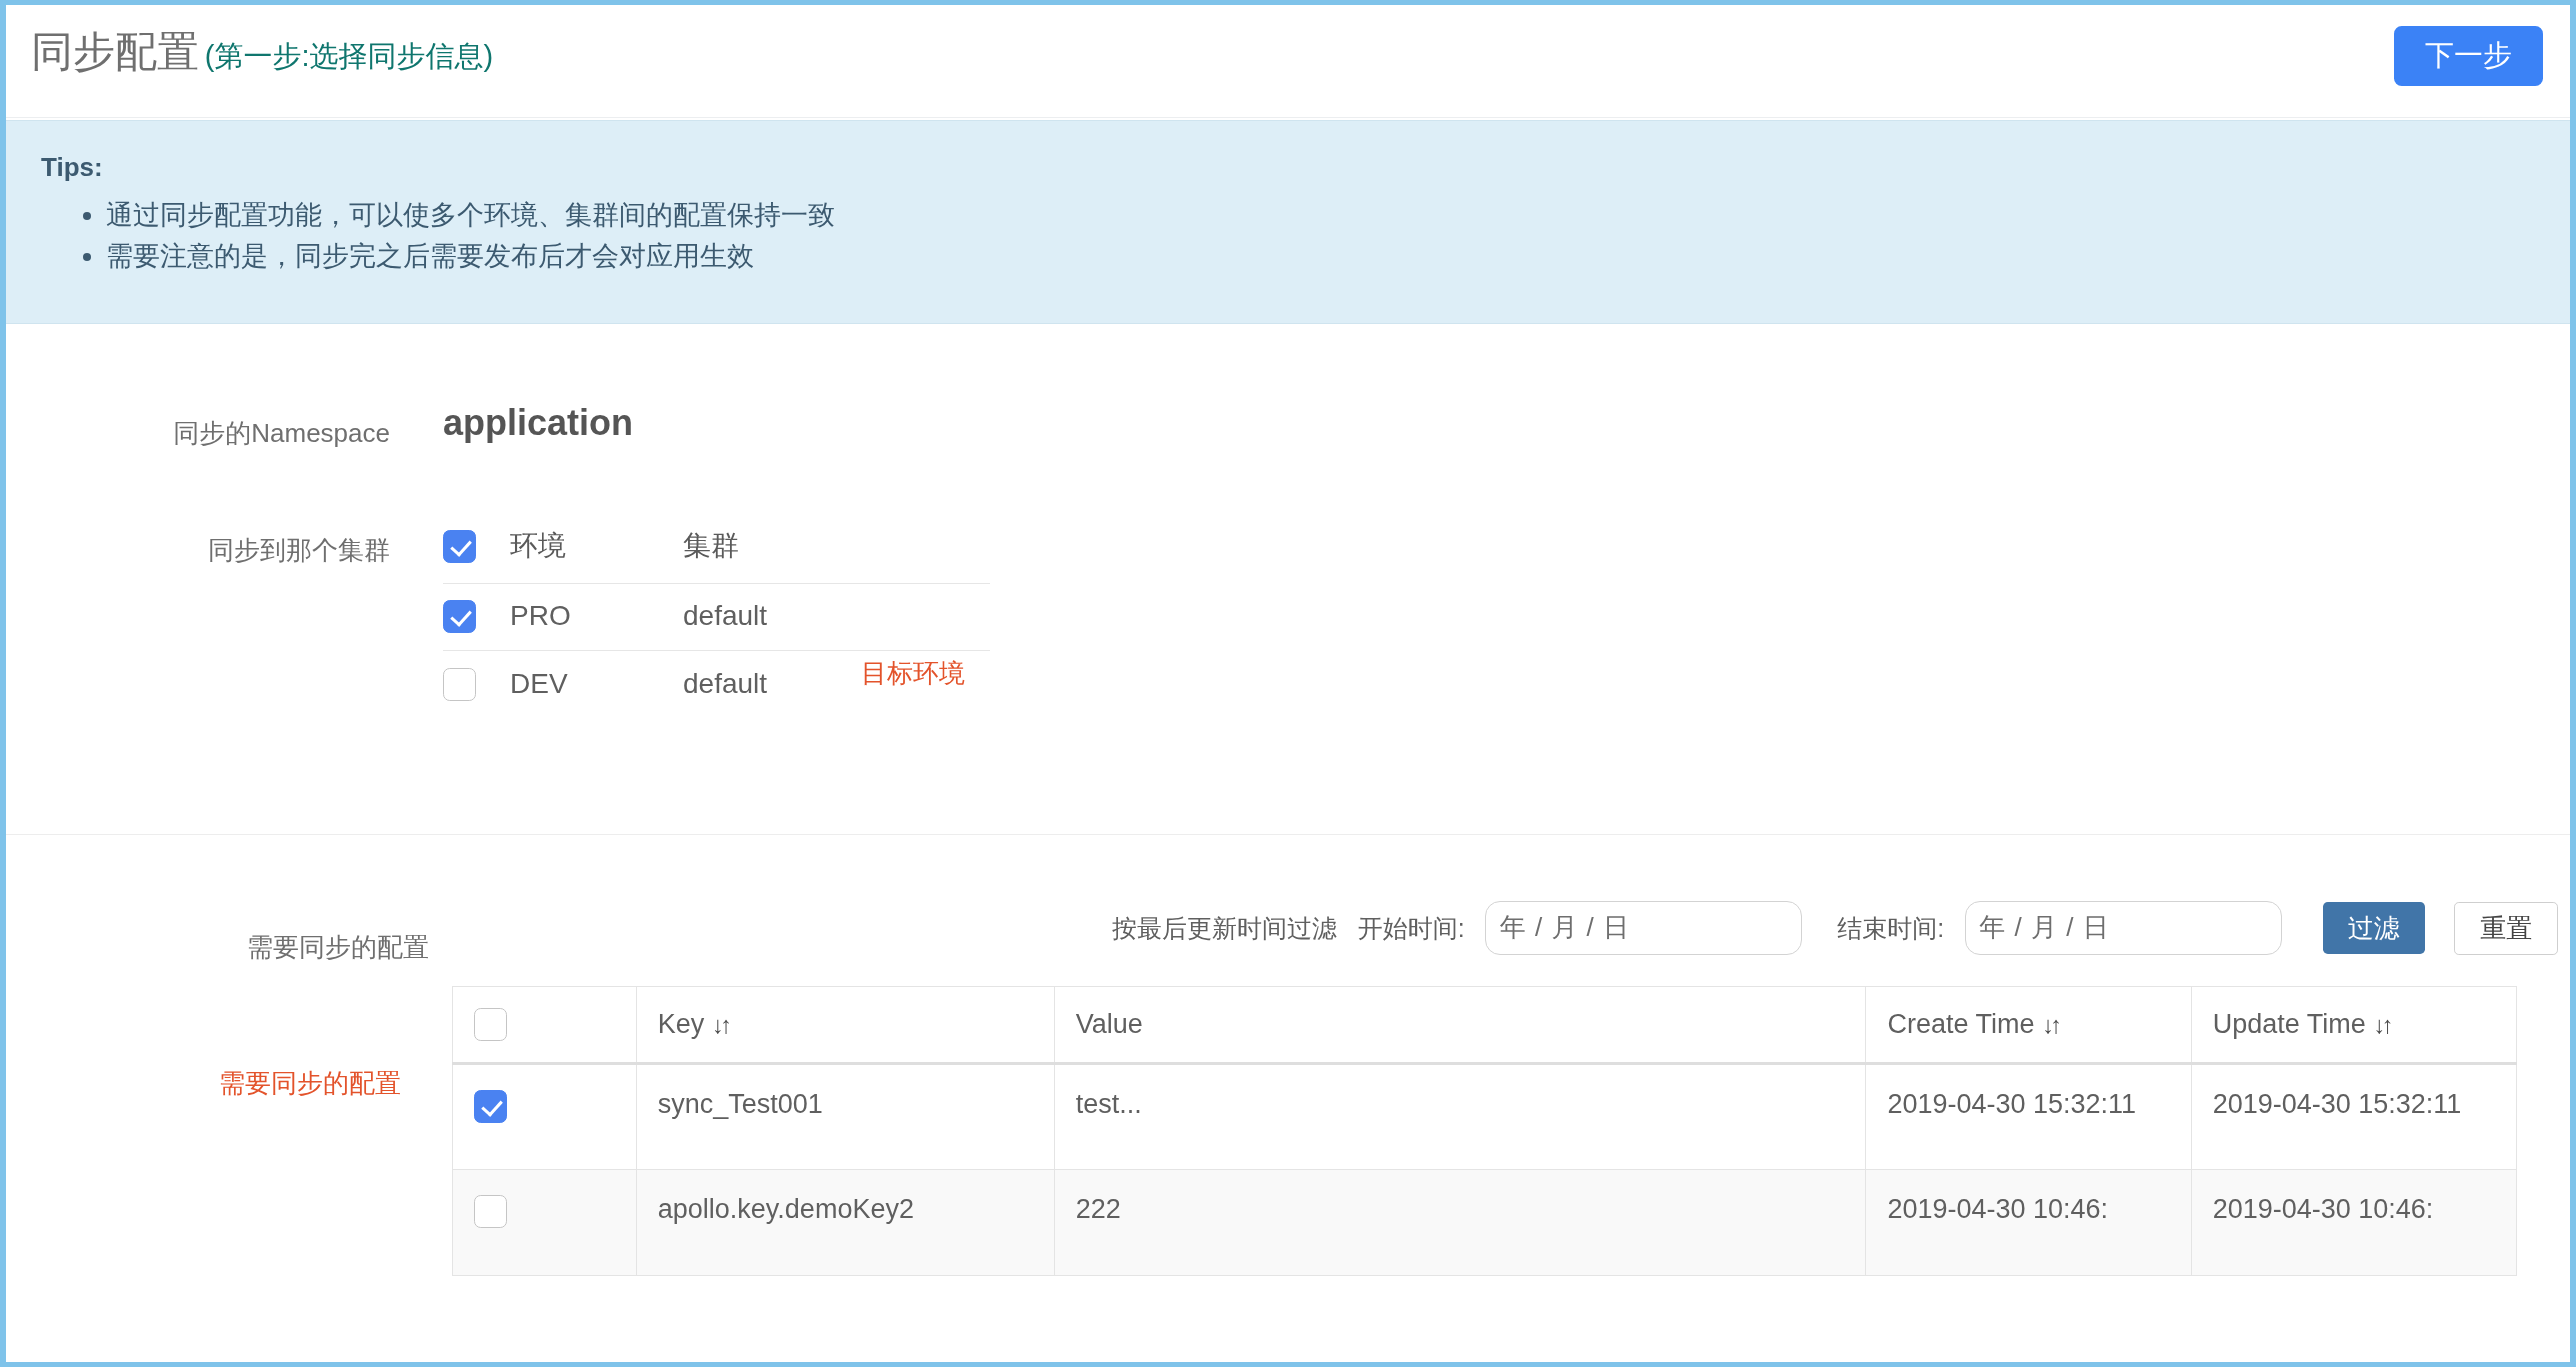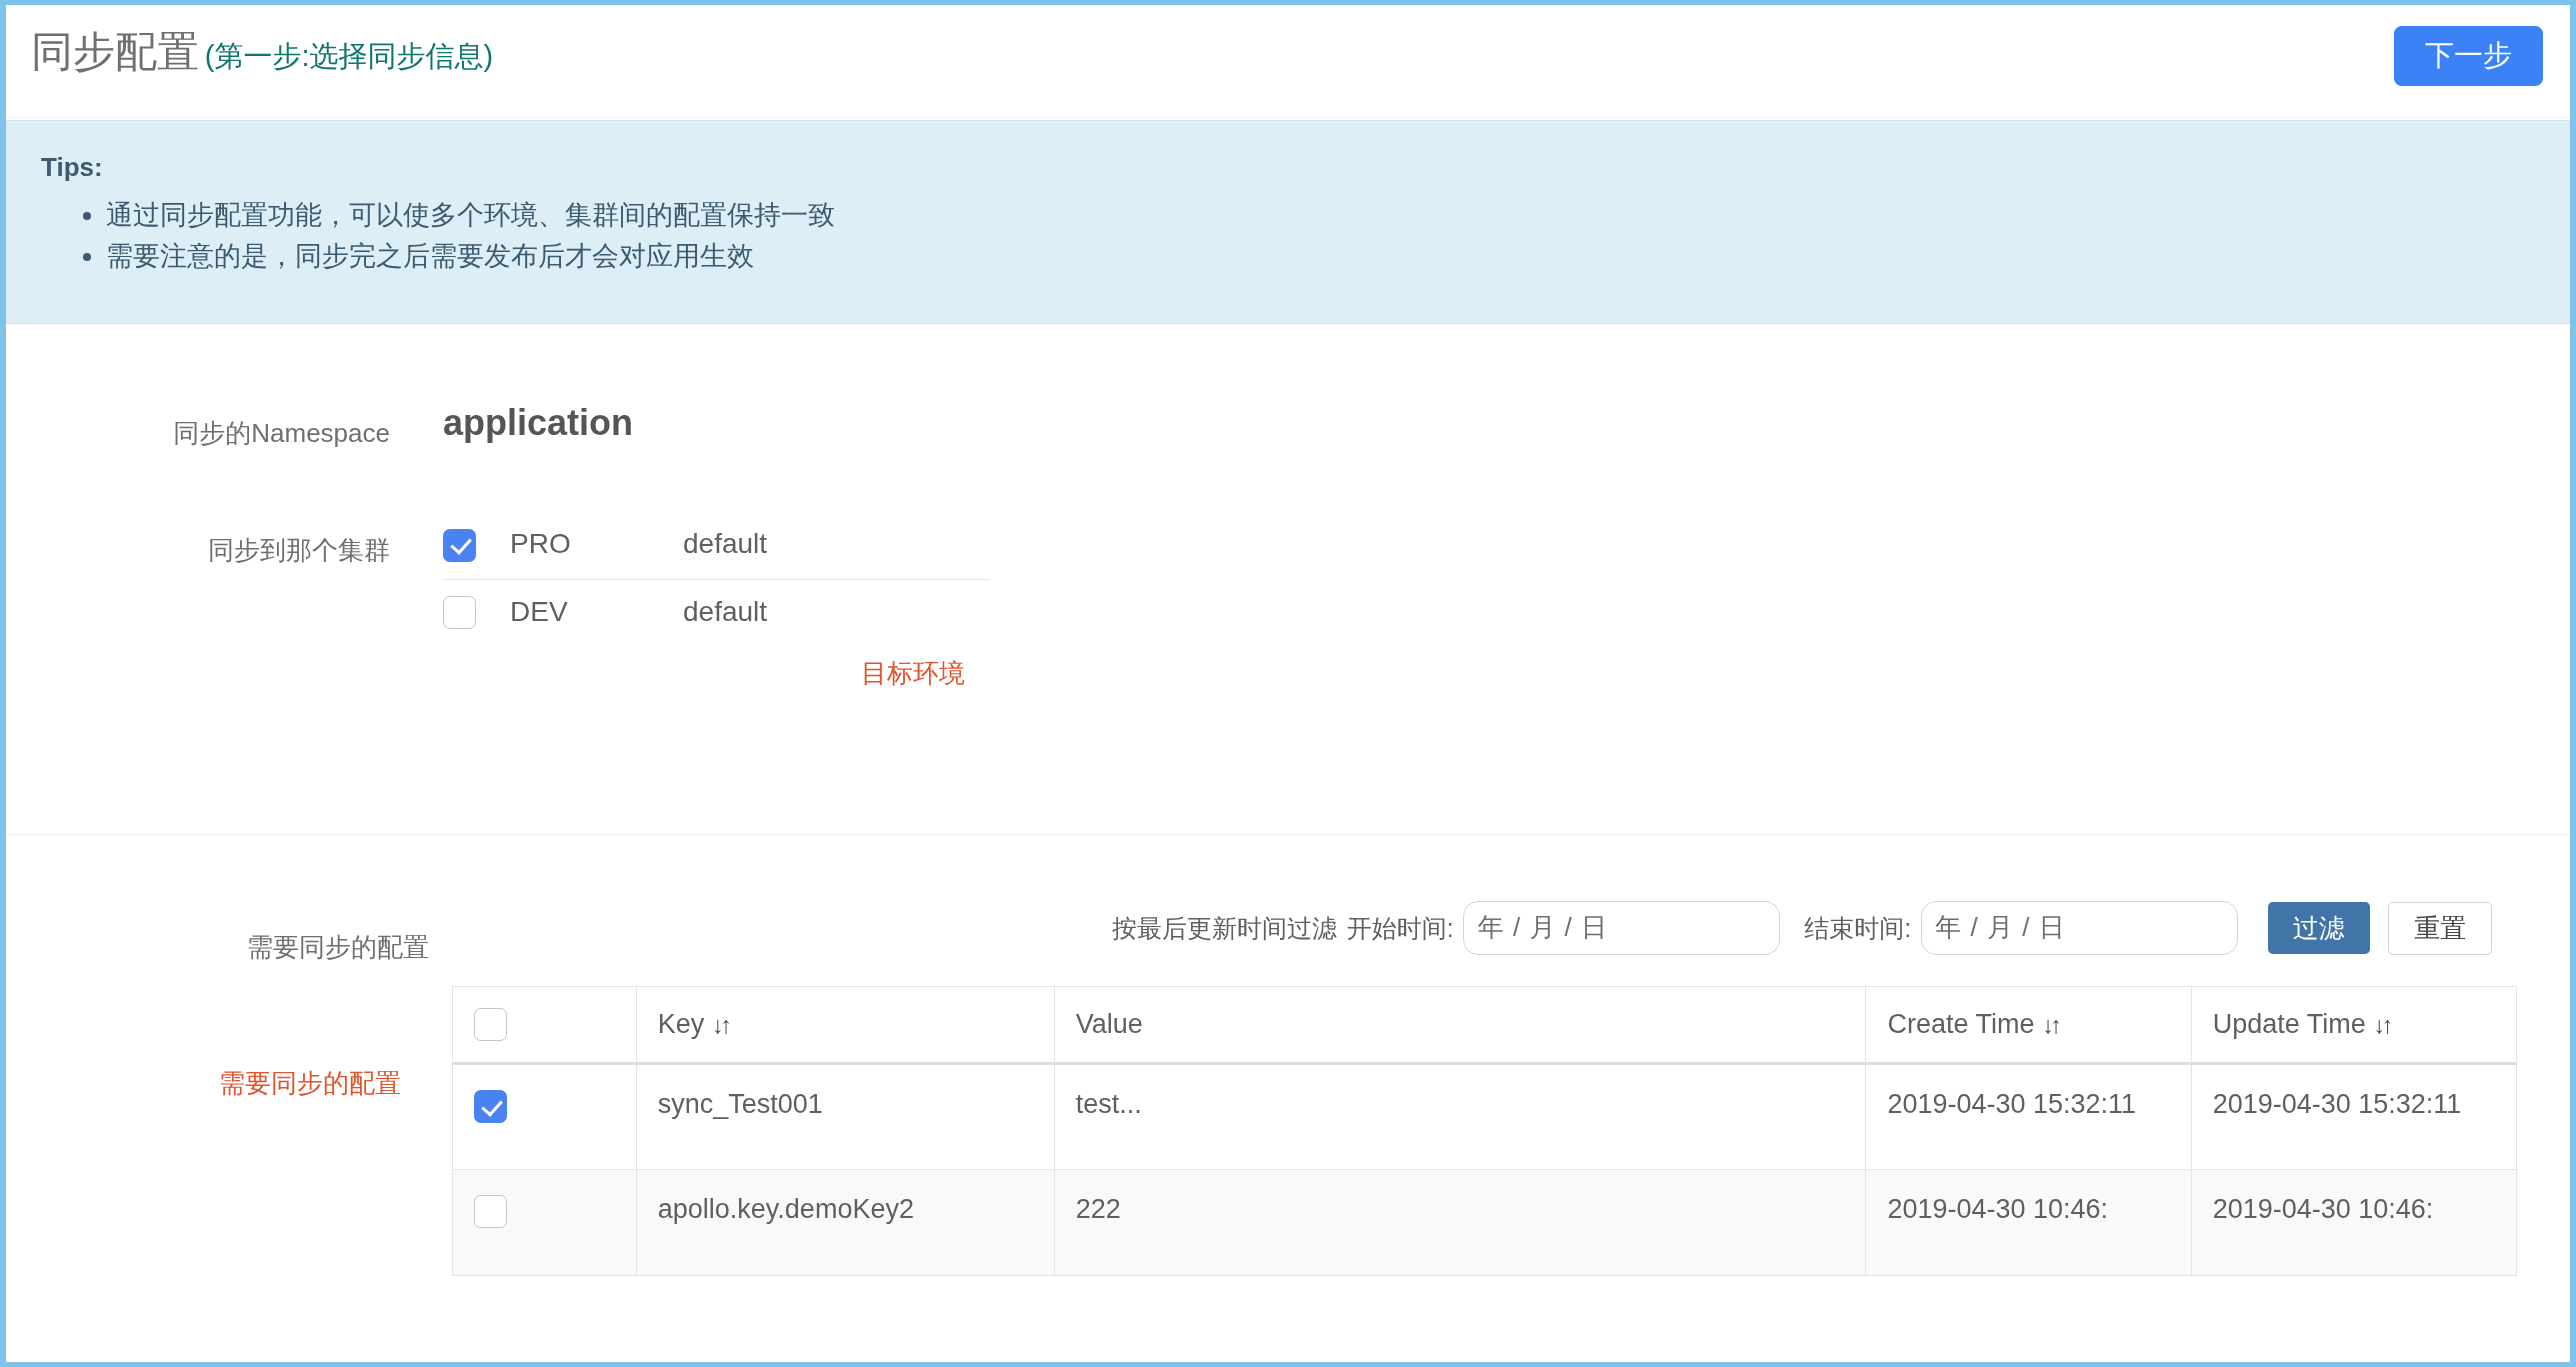--- a/index.html
+++ b/index.html
@@ -163,21 +163,21 @@
     white-space: nowrap;
   }
   .annot-config { left: 213px; top: 1061px; }
 
   
   .filter-bar {
     position: absolute;
     left: 1106px; top: 896px;
     display: flex;
     align-items: center;
-    gap: 3px;
+    gap: 14px;
     white-space: nowrap;
   }
   .filter-text {
     font-size: 25px;
     color: #5f5f5f;
     margin-right: 6.7px;
   }
   .date-input {
     width: 317px;
     height: 54px;
@@ -307,20 +307,27 @@
   </div>
 
   <div class="section-cluster">
     <div class="form-label lbl-namespace">同步的Namespace</div>
     <div class="namespace-value">application</div>
 
     <div class="form-label lbl-cluster">同步到那个集群</div>
 
     <table class="cluster-table">
       <tbody>
+        <tr class="cluster-head">
+          <td class="c-check">
+            <span class="cbx checked"></span>
+          </td>
+          <td class="c-env">环境</td>
+          <td class="c-clu">集群</td>
+        </tr>
         <tr>
           <td class="c-check">
             <span class="cbx checked"></span>
           </td>
           <td class="c-env">PRO</td>
           <td class="c-clu">default</td>
         </tr>
         <tr>
           <td class="c-check">
             <span class="cbx"></span>

